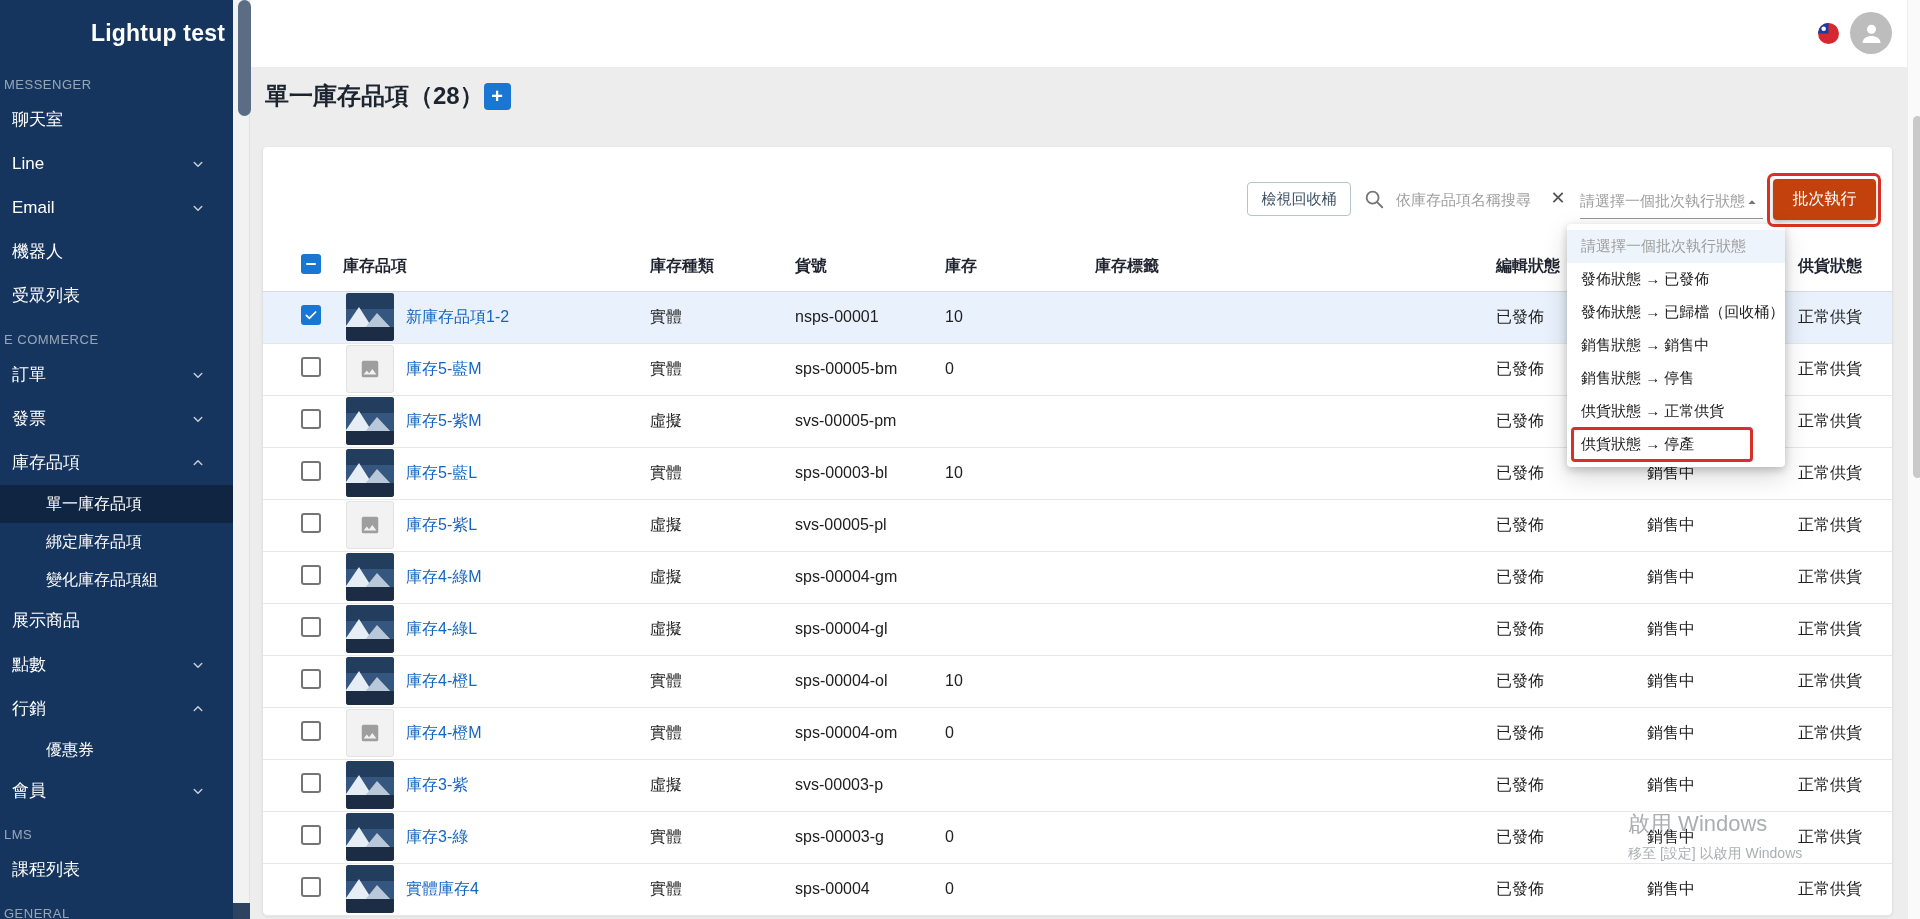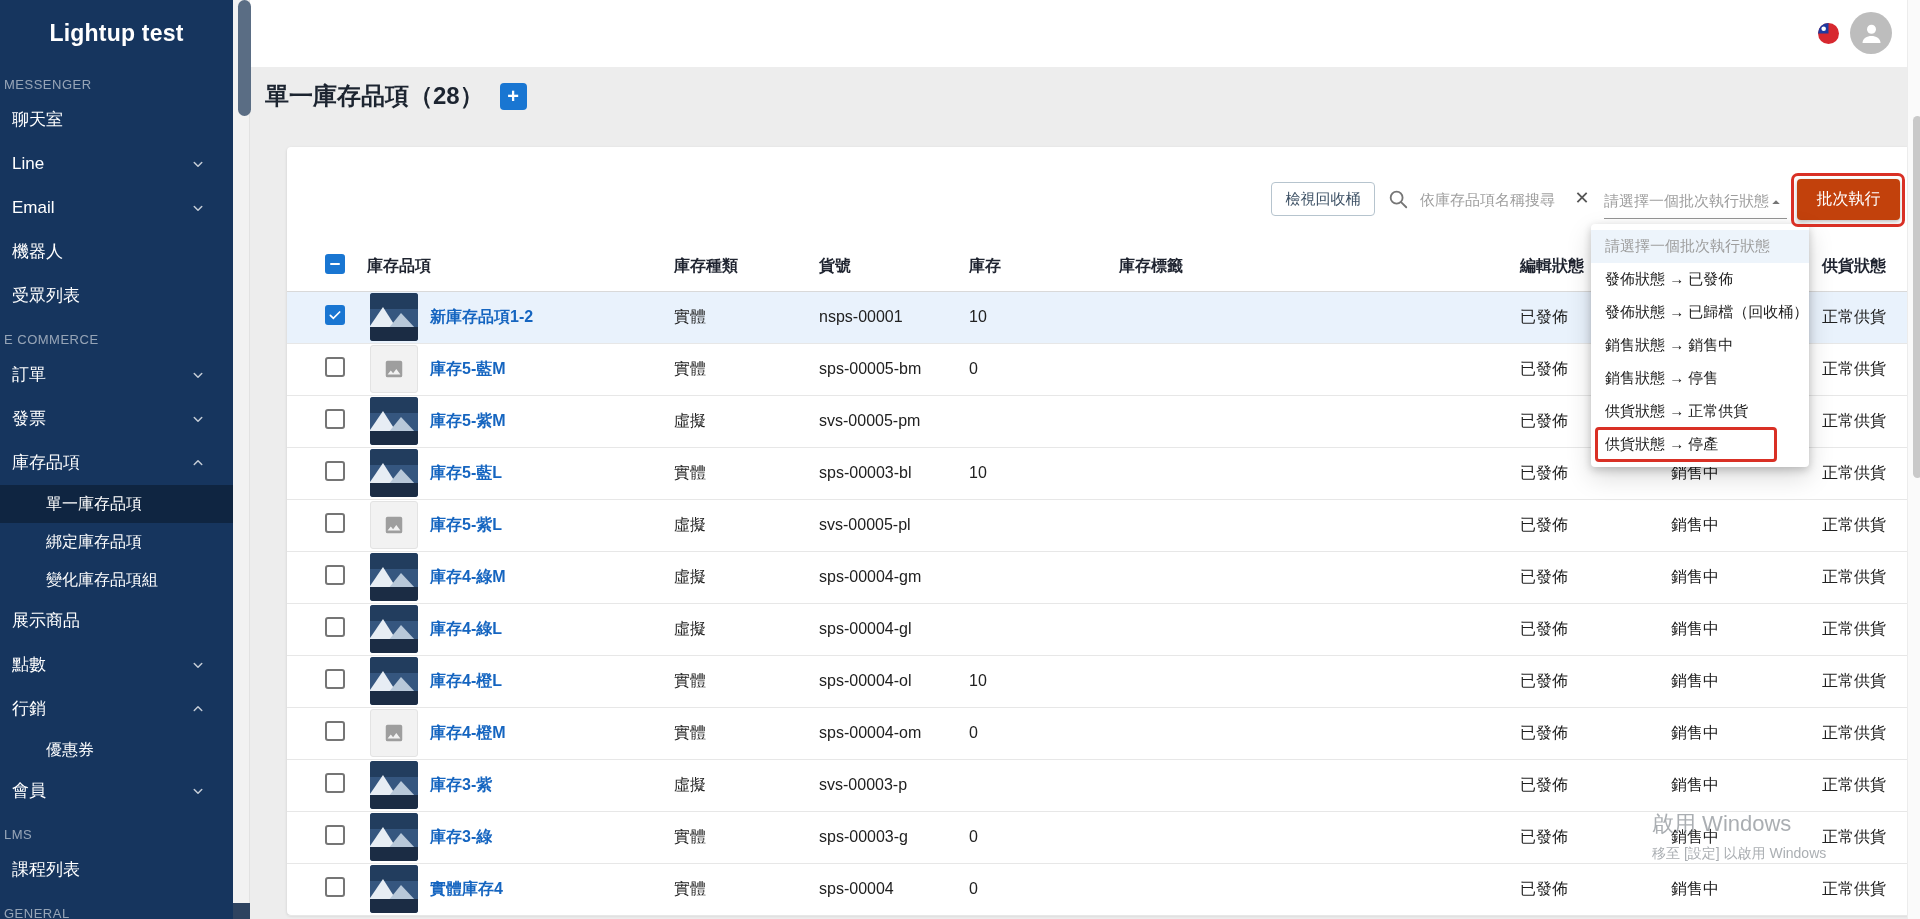--- a/index.html
+++ b/index.html
@@ -4,43 +4,43 @@
 <style>
   * { box-sizing: border-box; margin: 0; padding: 0; }
   html,body { width:1920px; height:919px; overflow:hidden; }
   body {
     font-family: "Liberation Sans", "DejaVu Sans", sans-serif;
     background:#ededed; position:relative; color:#212121;
   }
 
   
   .sidebar { position:absolute; left:0; top:0; width:233px; height:919px; background:#16355e; color:#fff; overflow:hidden; z-index:5; }
-  .sb-title { font-size:23px; font-weight:700; text-align:center; padding:20px 8px 16px; letter-spacing:.2px; }
+  .sb-title { font-size:23px; font-weight:700; text-align:right; padding:20px 8px 16px; letter-spacing:.2px; }
   .sb-section { font-size:13px; color:rgba(255,255,255,.55); padding:14px 0 6px 4px; letter-spacing:.5px; }
   .sb-item { position:relative; height:44px; line-height:44px; padding-left:12px; font-size:17px; cursor:pointer; white-space:nowrap; }
   .sb-item.sb-sub { height:38px; line-height:38px; padding-left:46px; font-size:16px; }
   .sb-item.selected { background:rgba(0,0,0,.3); }
   .chev { position:absolute; right:26px; top:50%; width:18px; height:18px; margin-top:-9px; color:rgba(255,255,255,.75); }
   .chev.up { transform:rotate(180deg); }
 
   .sb-scrollbar { position:absolute; left:233px; top:0; width:17px; height:919px; background:#f2f2f2; border-right:1px solid #e2e2e2; z-index:6; }
   .sb-scrollbar .thumb { position:absolute; top:0; left:2px; width:13px; height:116px; background:#5a6d84; border-radius:7px; }
   .sb-scroll-btn { position:absolute; bottom:0; left:0; width:17px; height:16px; background:#2e4360; }
 
   
   .main { position:absolute; left:250px; top:0; width:1657px; height:919px; }
   .topbar { position:absolute; top:0; left:0; right:0; height:67px; background:#fff; }
   .flag-icon { position:absolute; left:1568px; top:23px; width:21px; height:21px; cursor:pointer; }
   .avatar { position:absolute; left:1600px; top:12px; width:42px; height:42px; border-radius:50%; background:#bdbdbd; display:flex; align-items:center; justify-content:center; cursor:pointer; }
 
-  .page-head { position:absolute; top:80px; left:15px; display:flex; align-items:center; gap:16px; }
+  .page-head { position:absolute; top:80px; left:15px; display:flex; align-items:center; gap:0; }
   .page-title { font-size:24px; font-weight:700; color:#1c2430; }
   .add-btn { width:27px; height:27px; background:#1976d2; color:#fff; border:none; border-radius:4px; font-size:20px; font-weight:700; line-height:25px; text-align:center; cursor:pointer; }
 
-  .card { position:absolute; left:13px; top:147px; width:1629px; bottom:4px; background:#fff; border-radius:4px; box-shadow:0 1px 3px rgba(0,0,0,.14);margin-left:24px; }
+  .card { position:absolute; left:13px; top:147px; width:1629px; bottom:4px; background:#fff; border-radius:4px; box-shadow:0 1px 3px rgba(0,0,0,.14); }
 
   
   .btn-outlined { position:absolute; left:984px; top:35px; width:104px; height:34px; background:#fff; border:1px solid #b6c4ce; border-radius:4px; color:#3c5064; font-size:15px; cursor:pointer; font-family:inherit; }
   .search-icon { position:absolute; left:1100px; top:41px; width:22px; height:22px; }
   .search-input { position:absolute; left:1133px; top:36px; width:150px; height:32px; border:none; outline:none; font-size:15px; color:#701a75; font-family:inherit; background:transparent; }
   .search-input::placeholder { color:#9e9e9e; }
   .clear-btn { position:absolute; left:1282px; top:38px; width:26px; height:26px; background:none; border:none; font-size:18px; color:#555; cursor:pointer; line-height:26px; }
   .select { position:absolute; left:1317px; top:38px; width:183px; height:34px; border-bottom:1px solid #949494; color:#9e9e9e; font-size:15px; display:flex; align-items:center; cursor:pointer; }
   .select .caret { position:absolute; right:2px; top:8px; width:18px; height:18px; }
   .btn-primary { position:absolute; left:1510px; top:32px; width:103px; height:41px; background:#c2410c; color:#fff; border:none; border-radius:4px; font-size:16px; font-weight:500; box-shadow:0 2px 4px rgba(0,0,0,.25); cursor:pointer; font-family:inherit; }
@@ -58,21 +58,21 @@
 
   
   .tbl { position:absolute; top:95px; left:0; width:1629px; border-collapse:collapse; table-layout:fixed; }
   .tbl th { text-align:left; font-size:16px; font-weight:600; color:#1f2430; height:49px; border-bottom:1px solid #d9d9d9; }
   .tbl td { font-size:16px; color:#212121; height:52px; border-bottom:1px solid #e7e7e7; }
   .tbl tr.sel td { background:#e9f2fc; }
   .c-name-inner { display:flex; align-items:center; gap:12px; }
   .thumb { width:48px; height:48px; border-radius:3px; overflow:hidden; flex:0 0 48px; display:flex; align-items:center; justify-content:center; margin-left:3px; }
   .thumb.photo svg { width:100%; height:100%; display:block; }
   .thumb.placeholder { background:#f2f2f2; border:1px solid #e3e3e3; }
-  .plink { color:#1565c0; font-weight:700; text-decoration:none; cursor:pointer; }
+  .plink { color:#1565c0; font-weight:400; text-decoration:none; cursor:pointer; }
   .cb { display:inline-block; width:20px; height:20px; border:2px solid #757575; border-radius:3px; margin-left:38px; position:relative; cursor:pointer; background:#fff; }
   .cb.on, .cb.ind { background:#1976d2; border-color:#1976d2; }
   .cb.on svg { position:absolute; left:0; top:0; width:16px; height:16px; }
   .cb.ind::after { content:""; position:absolute; left:3px; right:3px; top:6.5px; height:2.5px; background:#fff; border-radius:1px; }
 
   
   .watermark { position:absolute; left:1365px; top:662px; z-index:8; color:rgba(125,130,136,.65); pointer-events:none; }
   .wm1 { font-size:22px; }
   .wm2 { font-size:14px; margin-top:6px; }
 

